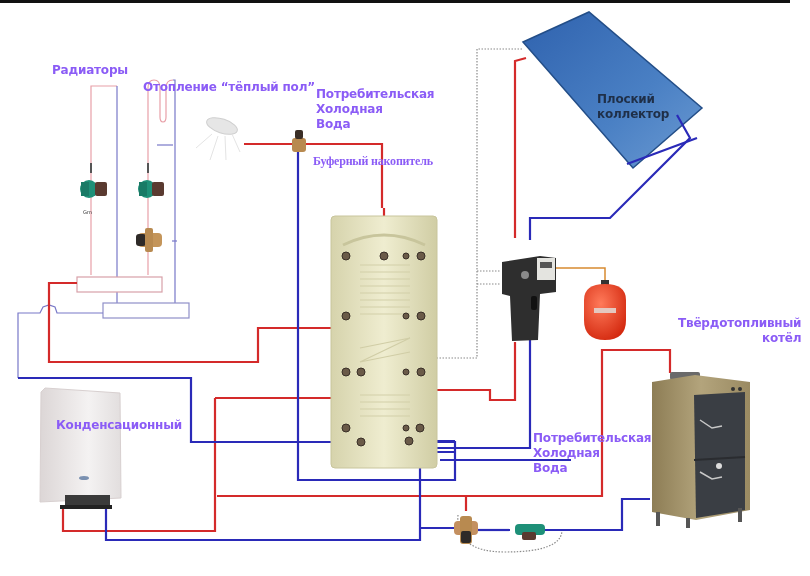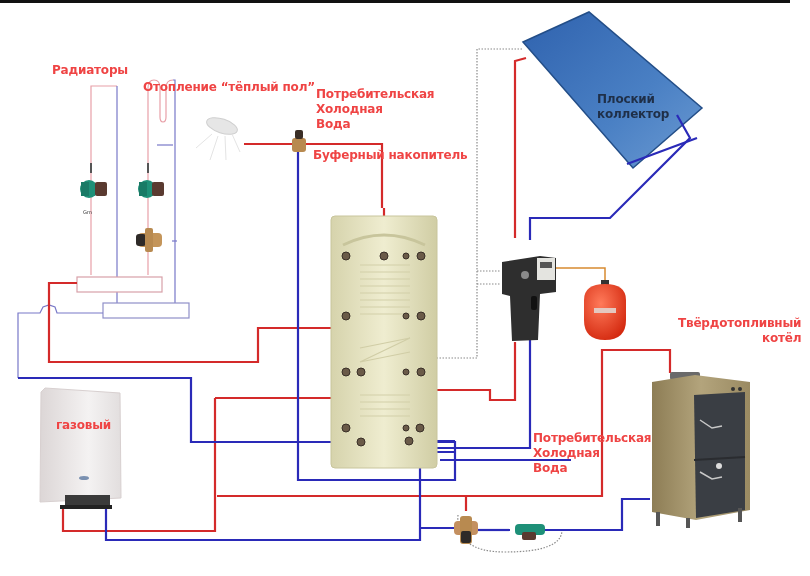--- a/index.html
+++ b/index.html
@@ -1,18 +1,18 @@
 <!DOCTYPE html>
 <html><head>
 <meta charset="utf-8">
 <style>
   html, body { margin:0; padding:0; background:#ffffff; }
   body { width:810px; height:576px; position:relative; overflow:hidden; font-family:"DejaVu Sans", sans-serif; }
   #stage { position:absolute; left:0; top:0; width:810px; height:576px; }
-  .lbl { position:absolute; font-family:"DejaVu Sans", sans-serif; font-weight:bold; font-size:12px; line-height:15px; color:#ef4444; white-space:nowrap; letter-spacing:-0.2px; }
+  .lbl { position:absolute; font-family:"DejaVu Sans", sans-serif; font-weight:bold; font-size:12px; line-height:15px; color:#8b5cf6; white-space:nowrap; letter-spacing:-0.2px; }
   .topline { position:absolute; left:0; top:0; width:790px; height:3px; background:#111; }
 </style>
 </head>
 <body>
 
 <div class="topline"></div>
 
 <svg id="stage" viewBox="0 0 810 576">
   <defs>
     <linearGradient id="gCol" x1="0" y1="0" x2="1" y2="1">
@@ -239,29 +239,29 @@
 
 <div class="lbl" style="left:52px;top:63px;">Радиаторы</div>
 <div class="lbl" style="left:143px;top:80px;">Отопление “тёплый пол”</div>
 
 <div class="lbl" style="left:316px;top:87px;">
   <div>Потребительская</div>
   <div>Холодная</div>
   <div>Вода</div>
 </div>
 
-<div class="lbl" style="left:313px;top:148px;">Буферный накопитель</div>
+<div class="lbl" style="left:313px;top:154px;font-family:Liberation Serif, serif;">Буферный накопитель</div>
 
 <div class="lbl" style="left:597px;top:92px;color:#1f2f48;">
   <div>Плоский</div>
   <div>коллектор</div>
 </div>
 
 <div class="lbl" style="left:56px;top:418px;">
-  <div>газовый</div>
+  <div>Конденсационный</div>
 </div>
 
 <div class="lbl" style="left:533px;top:431px;">
   <div>Потребительская</div>
   <div>Холодная</div>
   <div>Вода</div>
 </div>
 
 <div class="lbl" style="left:678px;top:316px;text-align:right;">
   <div>Твёрдотопливный</div>

